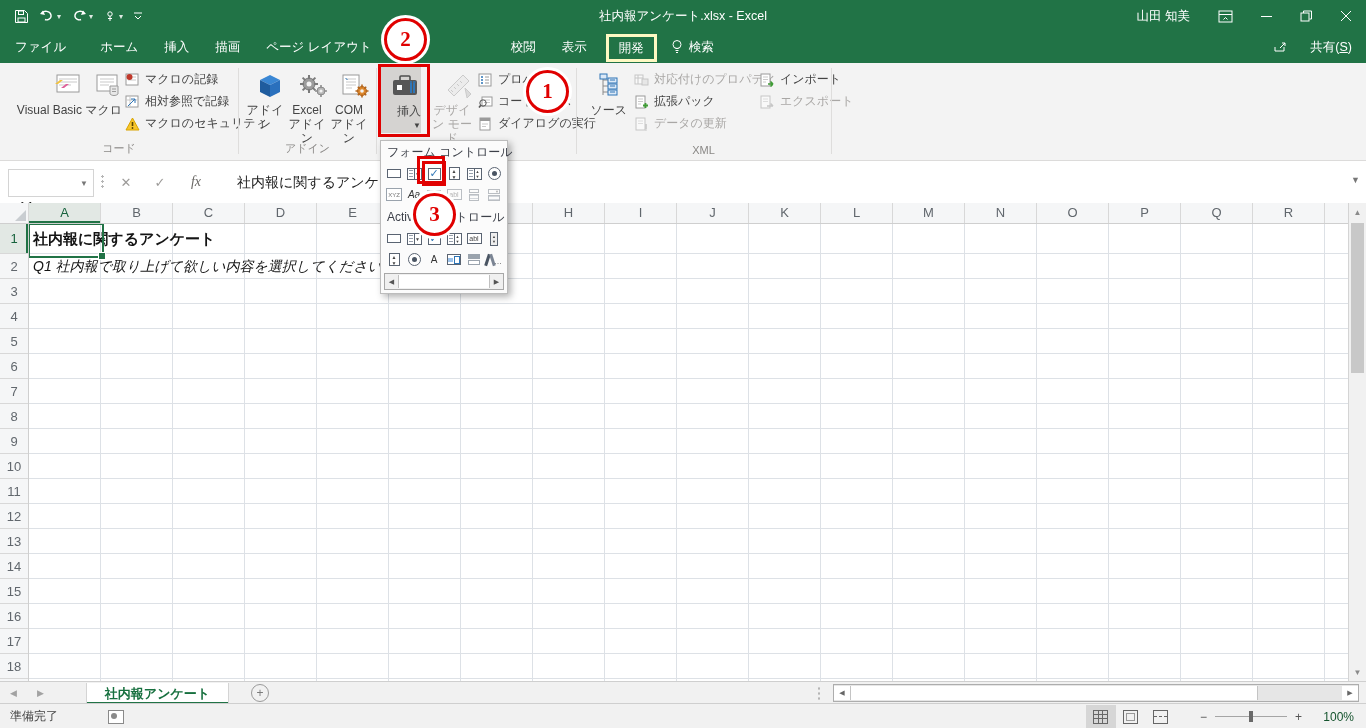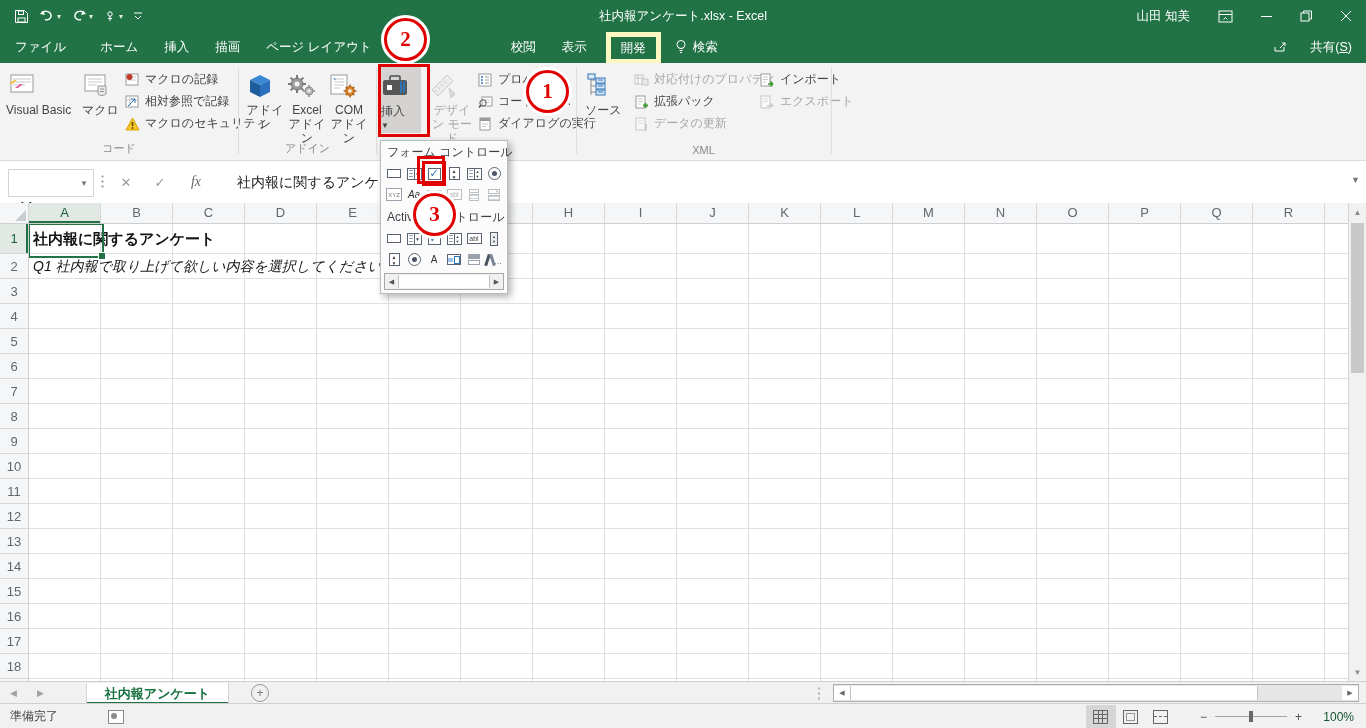--- a/index.html
+++ b/index.html
@@ -11,31 +11,31 @@
   .qat{display:flex;align-items:center;gap:2px;margin-left:10px;}
   .qat .qbtn{display:flex;align-items:center;padding:0 4px;height:24px;}
   .caret{font-size:8px;color:#dfeae3;margin-left:2px;}
   .win-title{position:absolute;left:50%;transform:translateX(-50%);white-space:nowrap;color:#fff;}
   .tb-right{margin-left:auto;display:flex;align-items:center;height:100%;}
   .tb-right .witem{padding:0 14px;height:100%;display:flex;align-items:center;}
   
   .tabrow{position:absolute;left:0;top:32px;width:1366px;height:31px;background:#217346;display:flex;
           align-items:center;color:#fff;font-size:12.5px;}
   .rtab{padding:0 13px;height:31px;line-height:31px;white-space:nowrap;}
-  .rtab.dev{border:5px solid #fef9c3;height:22px;line-height:22px;padding:0 10px;margin-left:6px;}
+  .rtab.dev{border:3px solid #fef9c3;height:22px;line-height:22px;padding:0 10px;margin-left:6px;}
   .tab-gap{width:62px;}
   .searchtab{display:flex;align-items:center;gap:6px;margin-left:14px;}
   .share{margin-left:auto;margin-right:14px;display:flex;align-items:center;gap:22px;}
   
   .ribbon{position:absolute;left:0;top:63px;width:1366px;height:97px;background:#f3f3f3;
           border-bottom:1px solid #dcdbda;font-size:12px;color:#444;}
   .rgroup{position:absolute;top:0;height:96px;}
   .glabel{position:absolute;bottom:3px;width:100%;text-align:center;font-size:11px;color:#8a8886;}
   .gsep{position:absolute;top:5px;height:86px;width:1px;background:#dedddc;}
-  .bigbtn{position:absolute;top:3px;display:flex;flex-direction:column;align-items:flex-start;
+  .bigbtn{position:absolute;top:3px;display:flex;flex-direction:column;align-items:flex-end;
           text-align:center;line-height:14px;padding-top:3px;}
   .bigbtn .bicon{height:34px;display:flex;align-items:center;justify-content:center;}
   .bigbtn.dis{color:#a9a7a5;}
   .smallbtn{position:absolute;display:flex;align-items:center;gap:5px;height:21px;white-space:nowrap;}
   .smallbtn.dis{color:#a9a7a5;}
   .mi{width:16px;height:16px;display:inline-flex;align-items:center;justify-content:center;flex:none;}
   .ddarrow{font-size:8px;color:#444;margin-top:1px;}
   .insert-wrap{position:absolute;left:1px;top:1px;border:3px solid #e00000;width:46px;height:67px;}
   
   .fbar{position:absolute;left:0;top:161px;width:1366px;height:42px;background:#fff;

